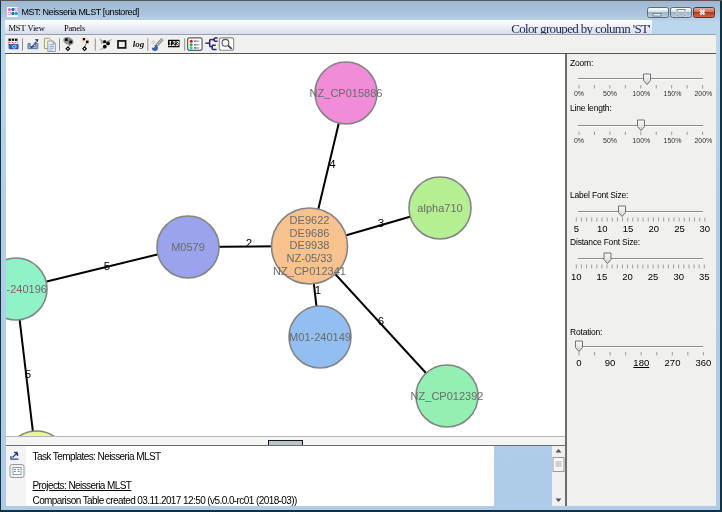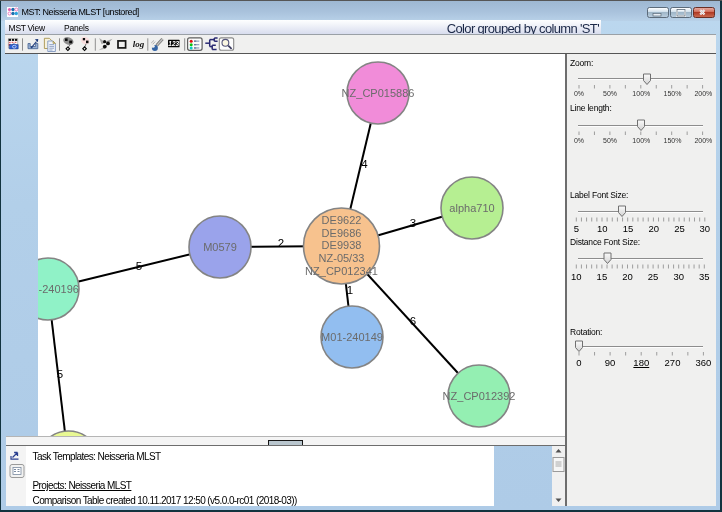--- a/index.html
+++ b/index.html
@@ -8,27 +8,27 @@
   .abs{position:absolute;}
   #frame{position:absolute;left:1px;top:1px;width:719px;height:509px;background:linear-gradient(180deg,#bcd8ef 0%,#b2cfe9 40%,#aecbe7 100%);}
   #titlebar{position:absolute;left:1px;top:0px;width:719px;height:21px;background:linear-gradient(180deg,#9db7d1 0%,#a9c2dc 55%,#b8d1e8 100%);}
   #topline{position:absolute;left:0;top:0;width:722px;height:1px;background:#565656;}
   #titleicon{position:absolute;left:7px;top:7px;width:11px;height:10px;background:#ffffff;}
   #titletext{position:absolute;left:21.5px;top:6.5px;font-size:9px;color:#000;letter-spacing:-0.4px;}
   .winbtn{position:absolute;top:7px;width:22px;height:11px;border-radius:2.5px;border:1px solid #5c6b7a;box-sizing:border-box;}
   #btnmin{left:647px;background:linear-gradient(180deg,#fdfeff 0%,#cfdeea 45%,#9fb6c8 50%,#b9cdde 100%);}
   #btnmax{left:670px;background:linear-gradient(180deg,#fdfeff 0%,#cfdeea 45%,#9fb6c8 50%,#b9cdde 100%);}
   #btnclose{left:693px;background:linear-gradient(180deg,#e5a9a0 0%,#cf6a55 45%,#b03a24 50%,#c96a50 100%);border-color:#6b2f24;}
-  #menubar{position:absolute;left:5px;top:20px;width:596px;height:14px;background:linear-gradient(180deg,#feffff 0%,#e8ebf5 60%,#d8ddee 100%);}
+  #menubar{position:absolute;left:5px;top:20px;width:647px;height:14px;background:linear-gradient(180deg,#feffff 0%,#e8ebf5 60%,#d8ddee 100%);font-family:Liberation Serif, serif;}
   .menuitem{position:absolute;top:2.5px;font-size:8.5px;color:#000;letter-spacing:-0.2px;}
   #menuright{position:absolute;top:1px;right:2px;font-size:13px;color:#1c2948;letter-spacing:-0.65px;}
   #menuline{position:absolute;left:5px;top:34px;width:711px;height:1px;background:#9aa0a6;}
   #toolbar{position:absolute;left:5px;top:35px;width:711px;height:18px;background:#f0f0ef;}
   #tbborder{position:absolute;left:5px;top:53px;width:711px;height:1px;background:#555;}
-  #canvas{position:absolute;left:6px;top:54px;width:559px;height:382px;background:#fff;overflow:hidden;margin-left:32px;}
+  #canvas{position:absolute;left:6px;top:54px;width:559px;height:382px;background:#fff;overflow:hidden;}
   #vdivider{position:absolute;left:565px;top:54px;width:2px;height:452px;background:#6d6d6d;}
   #rpanel{position:absolute;left:567px;top:54px;width:149px;height:452px;background:#f0f0ef;}
   #splitter{position:absolute;left:6px;top:436px;width:559px;height:9px;background:#f4f4f4;border-top:1px solid #b5b5b5;}
   #splithandle{position:absolute;left:261.5px;top:3px;width:33px;height:3.5px;background:#b9c6ce;border:1px solid #151515;}
   #logborder{position:absolute;left:6px;top:445px;width:559px;height:1px;background:#6d6d6d;}
   #logpanel{position:absolute;left:6px;top:446px;width:488px;height:60px;background:#fff;}
   #loggutter{position:absolute;left:0px;top:0px;width:20px;height:60px;background:#f4f4f4;}
   .logtext{position:absolute;left:26.5px;font-size:10px;color:#000;letter-spacing:-0.58px;}
   #logscroll{position:absolute;left:552px;top:446px;width:13px;height:60px;background:#f0f0f0;}
   .slabel{position:absolute;font-size:8.5px;color:#000;letter-spacing:-0.2px;}
@@ -104,21 +104,21 @@
   <div id="vdivider"></div>
   <div id="rpanel"></div>
   <div id="splitter">
       <div id="splithandle"></div>
     </div>
   <div id="logborder"></div>
   <div id="logpanel">
     <div id="loggutter"></div>
     <div class="logtext" style="top:5px;">Task Templates: Neisseria MLST</div>
     <div class="logtext" style="top:34px;text-decoration:underline;">Projects: Neisseria MLST</div>
-    <div class="logtext" style="top:49px;">Comparison Table created  10.11.2017 12:50 (v5.0.0-rc01   (2018-03))</div>
+    <div class="logtext" style="top:49px;">Comparison Table created  03.11.2017 12:50 (v5.0.0-rc01   (2018-03))</div>
   </div>
   <div id="logscroll"></div>
 
   <div class="slabel" style="left:570px;top:58px;">Zoom:</div>
   <div class="track" style="top:78px;"></div>
   <div class="ticklbl" style="left:579px;top:90px;">0%</div>
   <div class="ticklbl" style="left:610px;top:90px;">50%</div>
   <div class="ticklbl" style="left:641.3px;top:90px;">100%</div>
   <div class="ticklbl" style="left:672.5px;top:90px;">150%</div>
   <div class="ticklbl" style="left:703.4px;top:90px;">200%</div>

